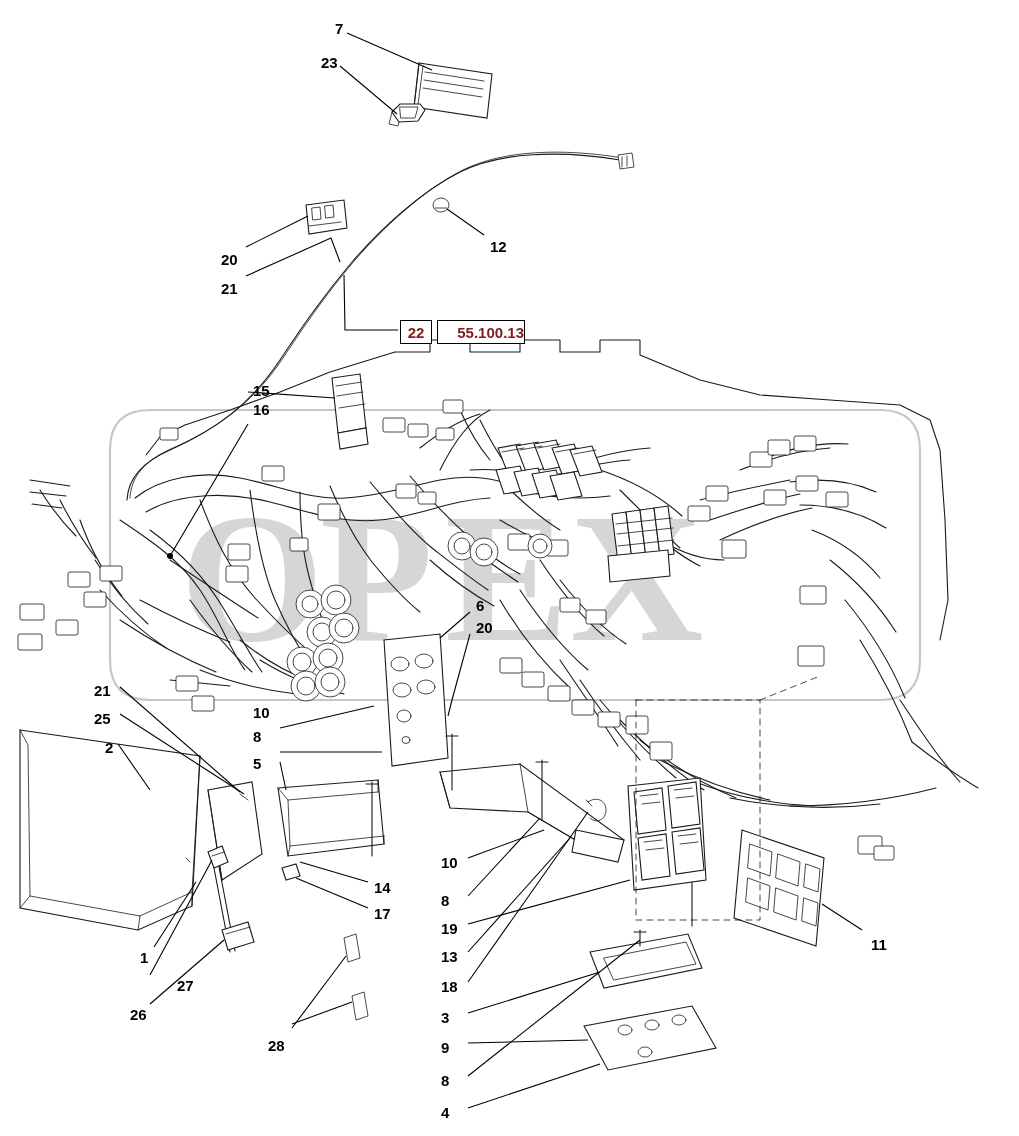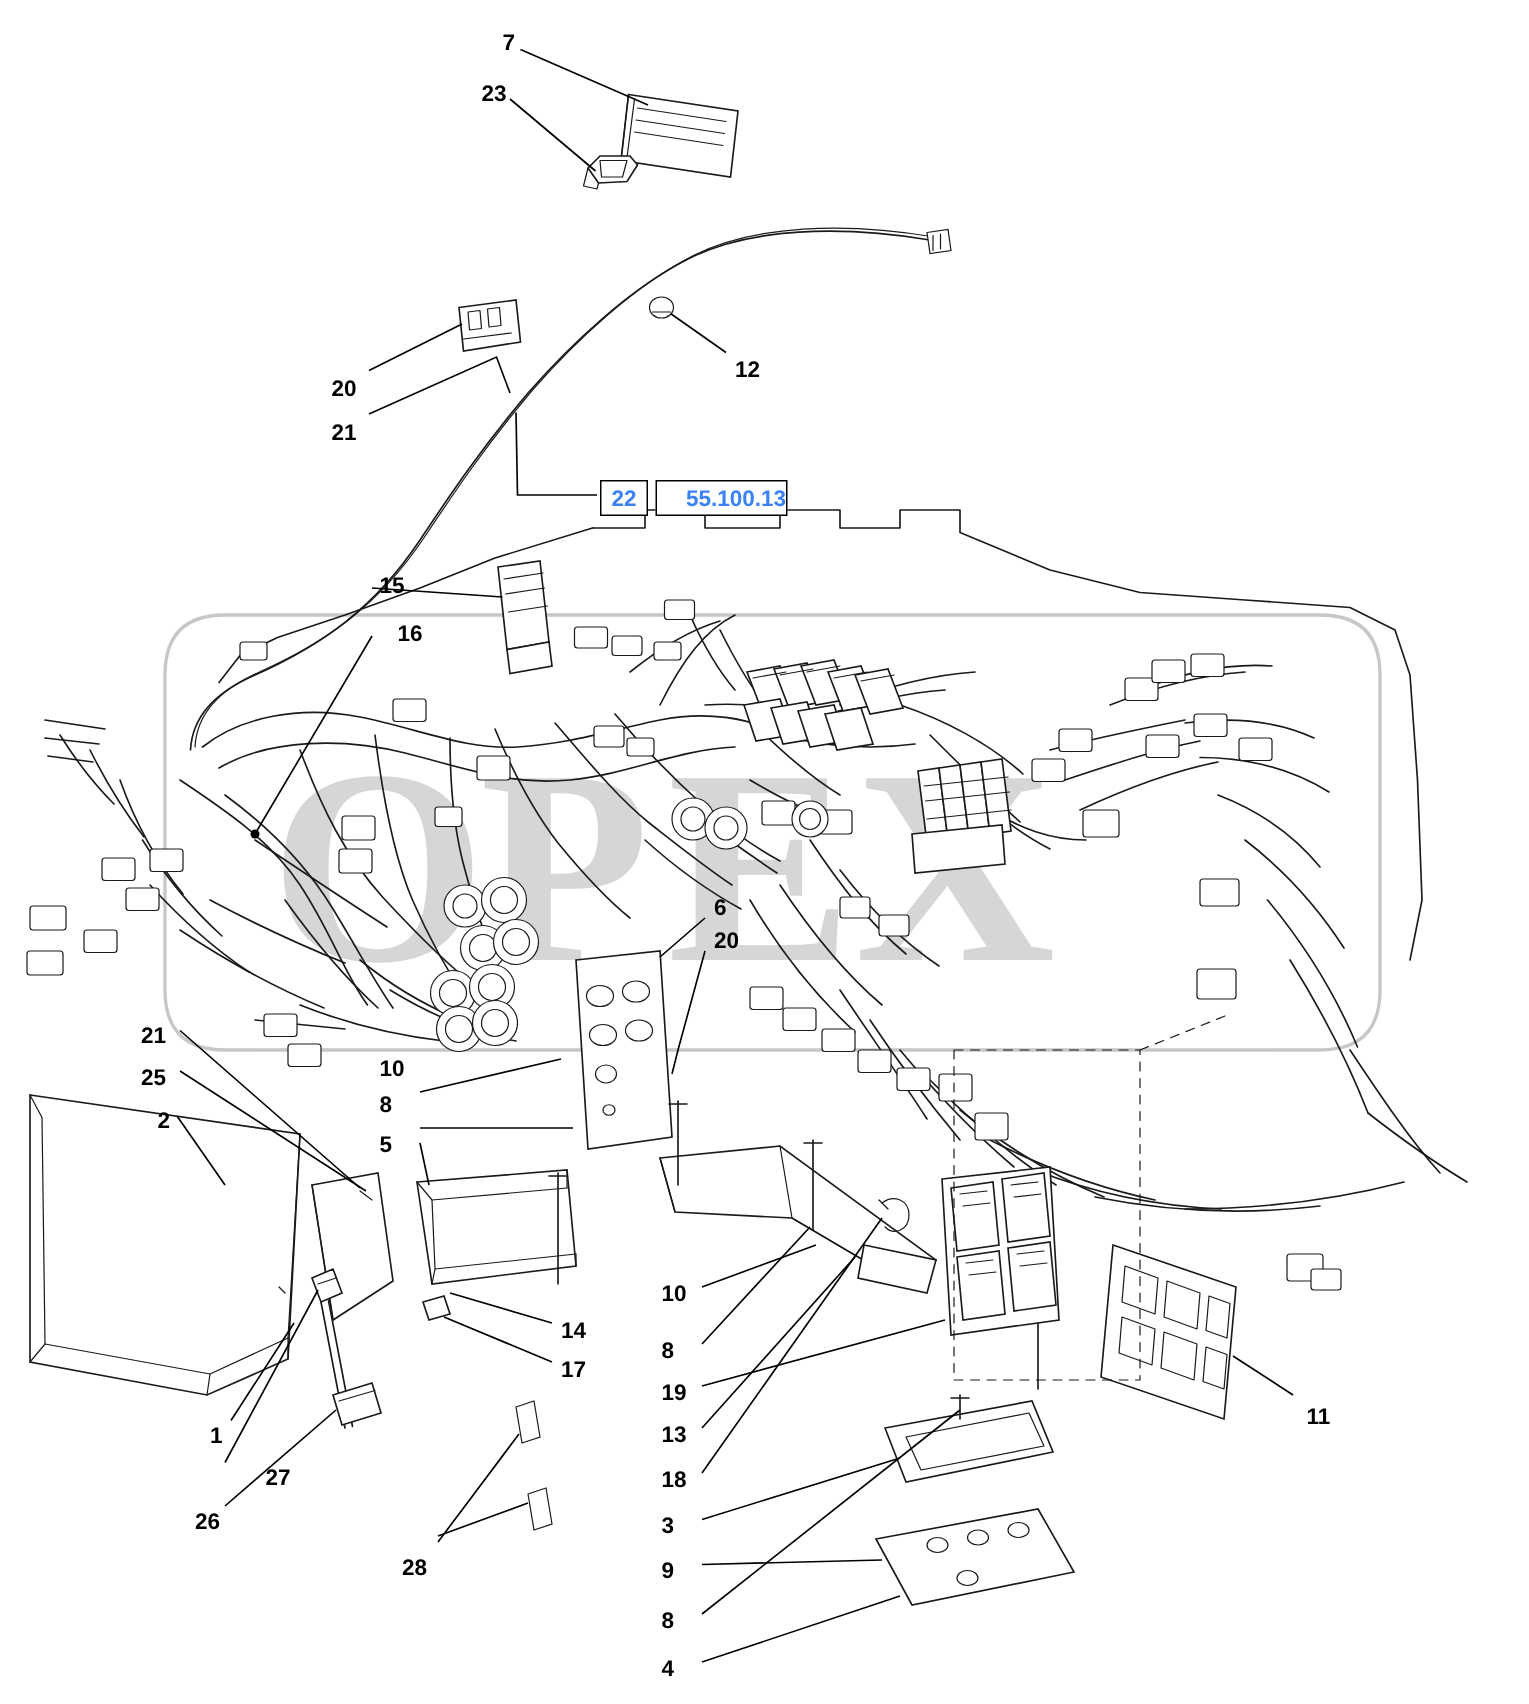--- a/index.html
+++ b/index.html
@@ -33,21 +33,21 @@
     white-space: nowrap;
     line-height: 1;
   }
   .refbox {
     position: absolute;
     border: 1.4px solid #000;
     background: #ffffff;
     font-family: "Liberation Sans", sans-serif;
     font-size: 15px;
     font-weight: bold;
-    color: #3b82f6;
+    color: #7f1d1d;
     display: flex;
     align-items: center;
     justify-content: center;
     line-height: 1;
   }
 </style>
 </head>
 <body>
 
 <div id="page">
@@ -425,21 +425,21 @@
   <div class="refbox" style="left:437px; top:320px; width:86px; height:22px;justify-content:flex-end;">
     <span>55.100.13</span>
   </div>
 
   <div class="callout" style="left:335px; top:21px;">7</div>
   <div class="callout" style="left:321px; top:55px;">23</div>
   <div class="callout" style="left:221px; top:252px;">20</div>
   <div class="callout" style="left:221px; top:281px;">21</div>
   <div class="callout" style="left:490px; top:239px;">12</div>
   <div class="callout" style="left:253px; top:383px;">15</div>
-  <div class="callout" style="left:253px; top:415px;margin-left:12px;">16</div>
+  <div class="callout" style="left:253px; top:402px;">16</div>
   <div class="callout" style="left:476px; top:598px;">6</div>
   <div class="callout" style="left:476px; top:620px;">20</div>
   <div class="callout" style="left:94px;  top:683px;">21</div>
   <div class="callout" style="left:94px;  top:711px;">25</div>
   <div class="callout" style="left:253px; top:705px;">10</div>
   <div class="callout" style="left:253px; top:729px;">8</div>
   <div class="callout" style="left:253px; top:756px;">5</div>
   <div class="callout" style="left:105px; top:740px;">2</div>
   <div class="callout" style="left:374px; top:880px;">14</div>
   <div class="callout" style="left:374px; top:906px;">17</div>

